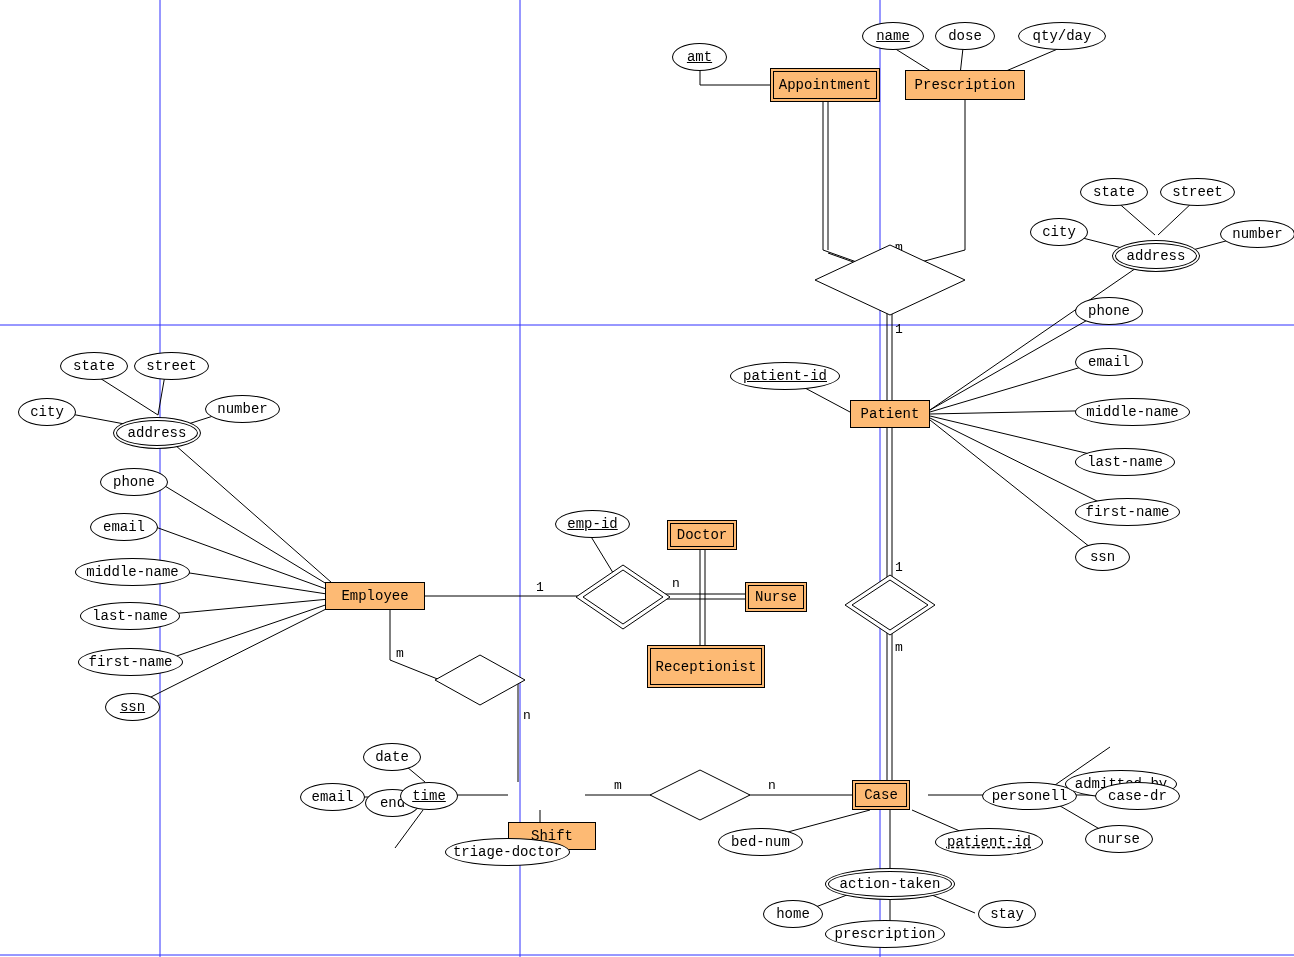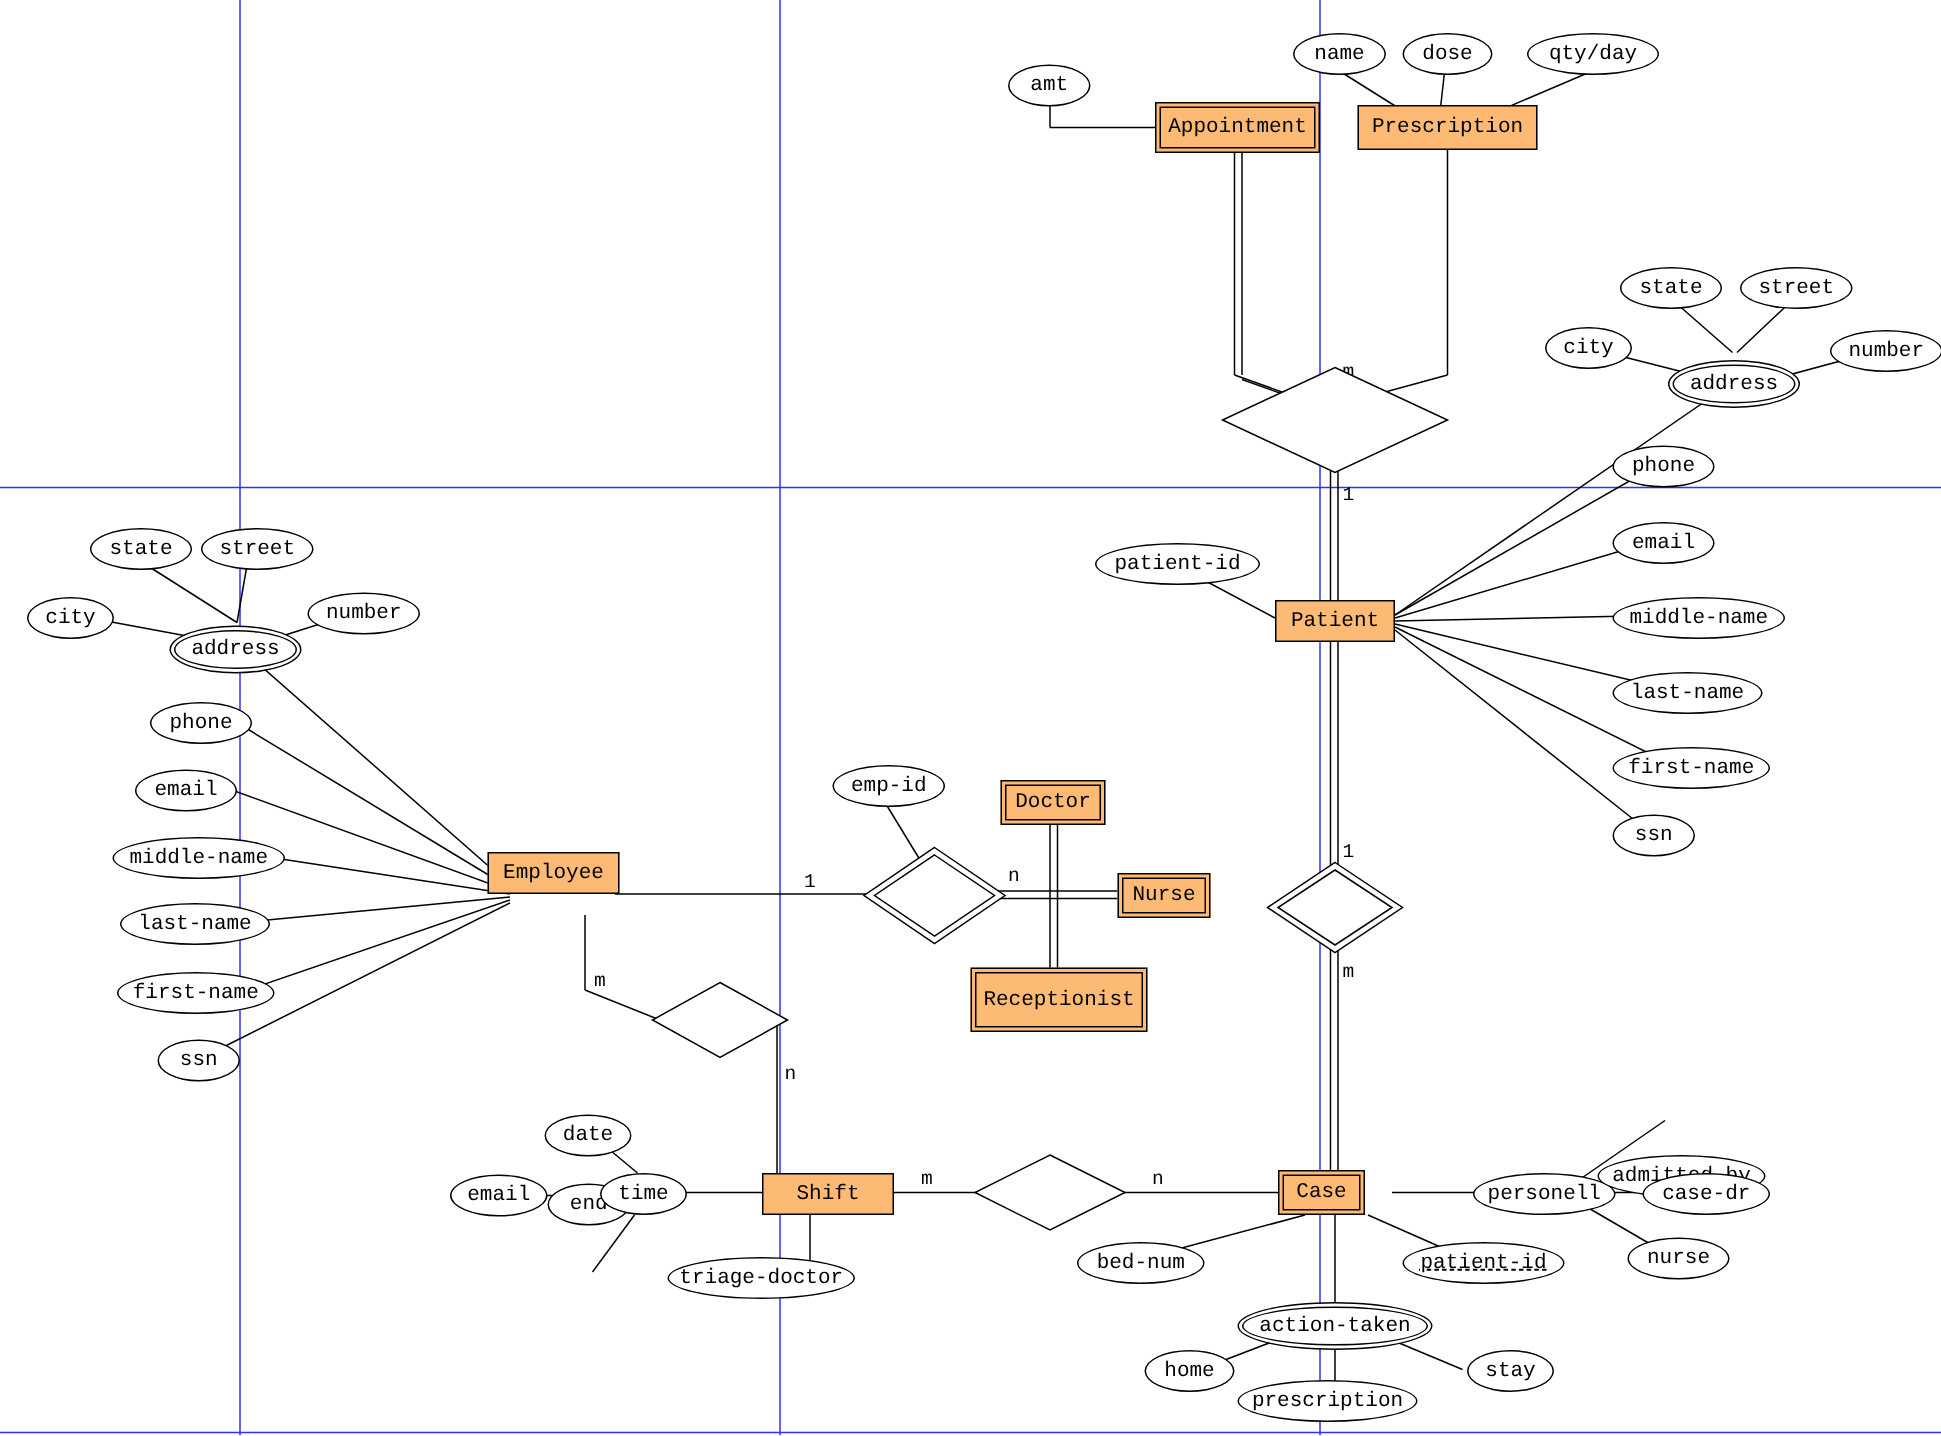--- a/index.html
+++ b/index.html
@@ -31,21 +31,21 @@
     border: 1px solid #000;
     border-radius: 50%;
     display: flex;
     align-items: center;
     justify-content: center;
     box-sizing: border-box;
     padding: 2px 10px;
     white-space: nowrap;
   }
   .multi-attr { border: 4px double #000; }
-  .key { }
+  .key { text-decoration: underline; }
   .partial-key { text-decoration: underline dashed; }
   .rel-label {
     position: absolute;
     background: #fff;
     padding: 0 1px;
     white-space: nowrap;
   }
   .card {
     position: absolute;
     font-size: 13px;
@@ -174,25 +174,25 @@
 
 <div class="rel-label" style="left:850px;top:270px">billed-for</div>
 <div class="rel-label" style="left:592px;top:588px">works-as</div>
 <div class="rel-label" style="left:870px;top:597px">has-a</div>
 <div class="rel-label" style="left:461px;top:671px">has-a</div>
 <div class="rel-label" style="left:673px;top:787px">handles</div>
 
 <div class="entity weak-entity" style="left:770px;top:68px;width:110px;height:34px">Appointment</div>
 <div class="entity" style="left:905px;top:70px;width:120px;height:30px">Prescription</div>
 <div class="entity" style="left:850px;top:400px;width:80px;height:28px">Patient</div>
-<div class="entity" style="left:325px;top:568px;width:88px;height:28px">Employee</div>
+<div class="entity" style="left:325px;top:582px;width:100px;height:28px">Employee</div>
 <div class="entity weak-entity" style="left:667px;top:520px;width:70px;height:30px">Doctor</div>
 <div class="entity weak-entity" style="left:745px;top:582px;width:62px;height:30px">Nurse</div>
 <div class="entity weak-entity" style="left:647px;top:645px;width:118px;height:43px">Receptionist</div>
-<div class="entity" style="left:508px;top:782px;width:88px;height:28px">Shift</div>
+<div class="entity" style="left:508px;top:822px;width:88px;height:28px">Shift</div>
 <div class="entity weak-entity" style="left:852px;top:780px;width:58px;height:30px">Case</div>
 
 <div class="attr" style="left:672px;top:43px;width:55px;height:28px">
     <span class="key">amt</span>
   </div>
 <div class="attr" style="left:862px;top:22px;width:62px;height:28px">
     <span class="key">name</span>
   </div>
 <div class="attr" style="left:935px;top:22px;width:60px;height:28px">dose</div>
 <div class="attr" style="left:1018px;top:22px;width:88px;height:28px">qty/day</div>

